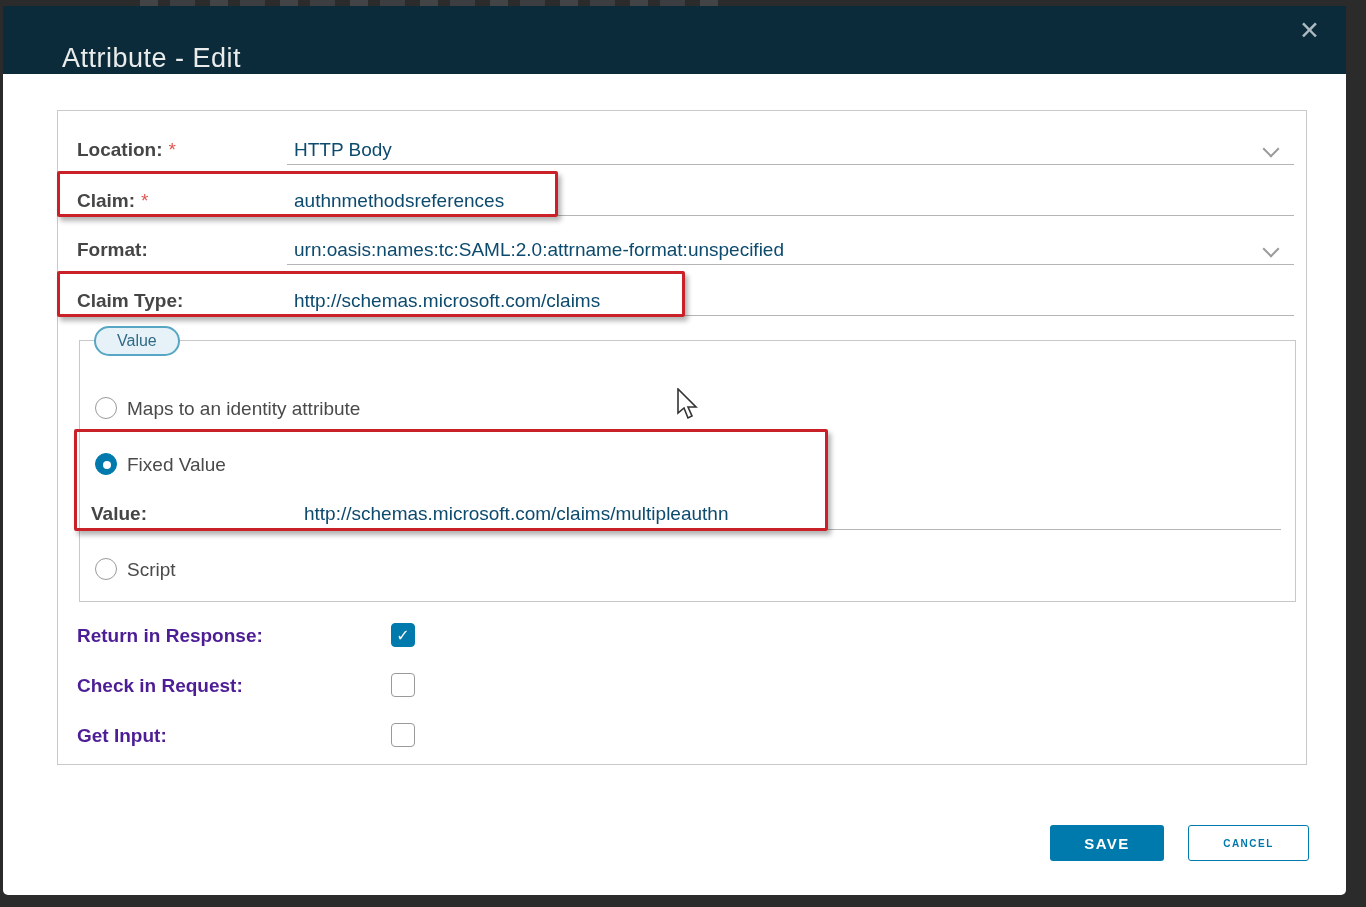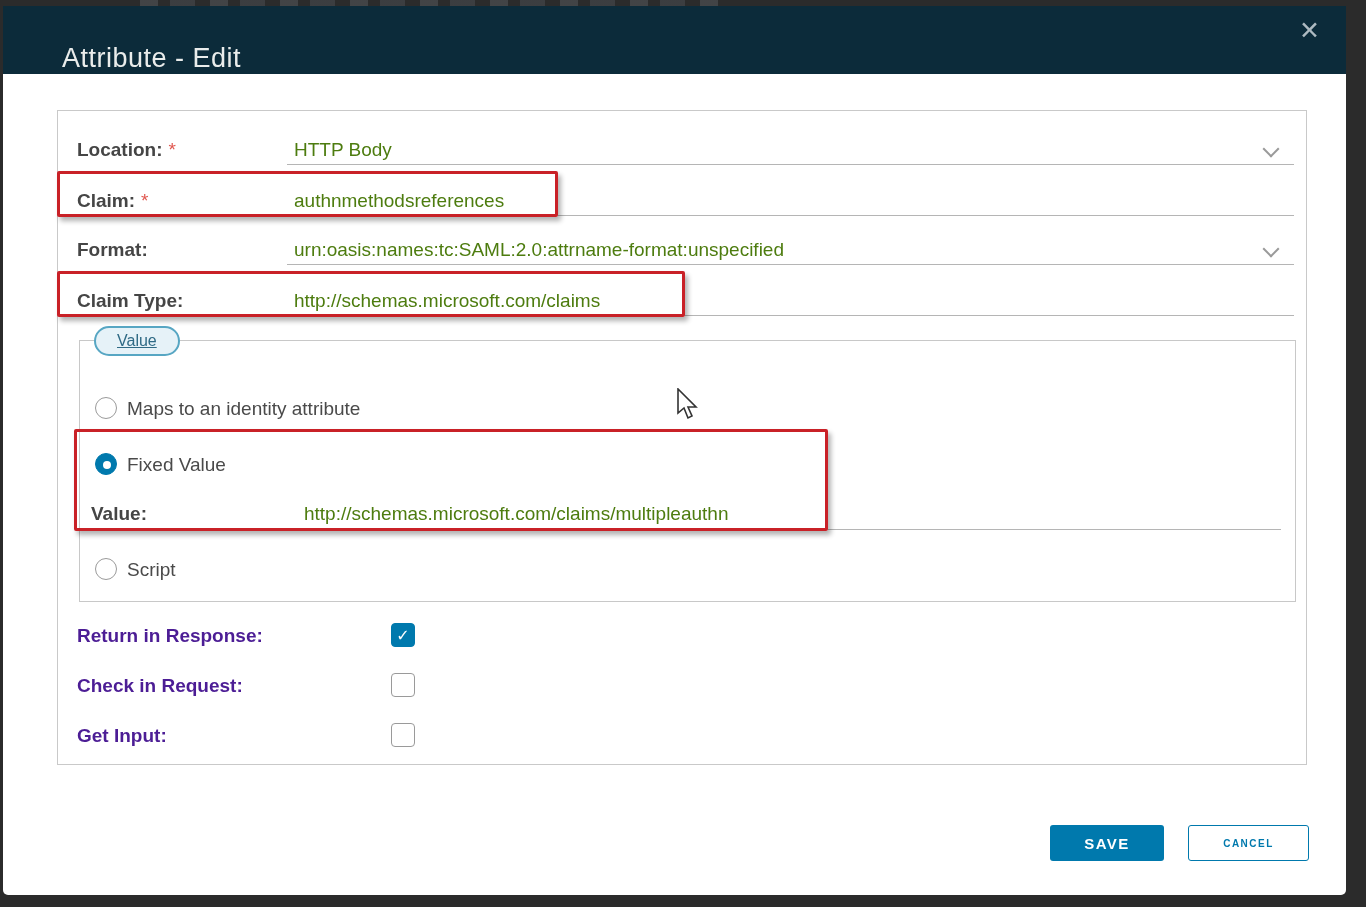--- a/index.html
+++ b/index.html
@@ -31,41 +31,41 @@
     cursor:pointer; line-height:1;
   }
 
   .panel {
     position:absolute; left:54px; top:104px; width:1250px; height:655px;
     border:1px solid #c9c9c9; background:#fff;
   }
 
   .flabel { position:absolute; left:19px; font-size:19px; font-weight:600; color:#454545; white-space:nowrap; }
   .req { color:#e0574f; margin-left:6px; font-weight:400; }
-  .fvalue { position:absolute; left:236px; font-size:19px; font-weight:400; color:#4d7c0f; white-space:nowrap; }
+  .fvalue { position:absolute; left:236px; font-size:19px; font-weight:400; color:#0c4a6e; white-space:nowrap; }
   .underline { position:absolute; left:229px; width:1007px; height:0; border-bottom:1px solid #b5b5b5; }
   .chev {
     position:absolute; left:1207px; width:12px; height:12px;
     border-right:2px solid #9a9a9a; border-bottom:2px solid #9a9a9a;
     transform:rotate(45deg);
   }
 
   .hlbox {
     position:absolute; border:3px solid #c92127; border-radius:2px;
     box-shadow:3px 4px 5px rgba(0,0,0,.30); pointer-events:none;
   }
 
   .fieldset {
     position:absolute; left:21px; top:229px; width:1217px; height:262px;
     border:1px solid #c8c8c8;
   }
   .pill {
     position:absolute; left:36px; top:215px; height:30px; padding:0 21px;
     background:#e6f2f8; border:2px solid #57a6c3; border-radius:15px;
-    display:flex; align-items:center; font-size:16px; color:#2f6a85;text-decoration:underline;
+    display:flex; align-items:center; font-size:16px; color:#2f6a85;
   }
 
   .radio { position:absolute; width:22px; height:22px; border-radius:50%;
     border:1px solid #9a9a9a; background:#fff; }
   .radio.sel { background:#0079ad; border-color:#0079ad; }
   .radio.sel::after { content:""; position:absolute; left:7px; top:7px; width:8px; height:8px;
     border-radius:50%; background:#fff; }
   .rlabel { position:absolute; font-size:19px; font-weight:400; color:#4a4a4a; white-space:nowrap; }
 
   .cblabel { position:absolute; left:19px; font-size:19px; font-weight:600; color:#4c1d95; }

